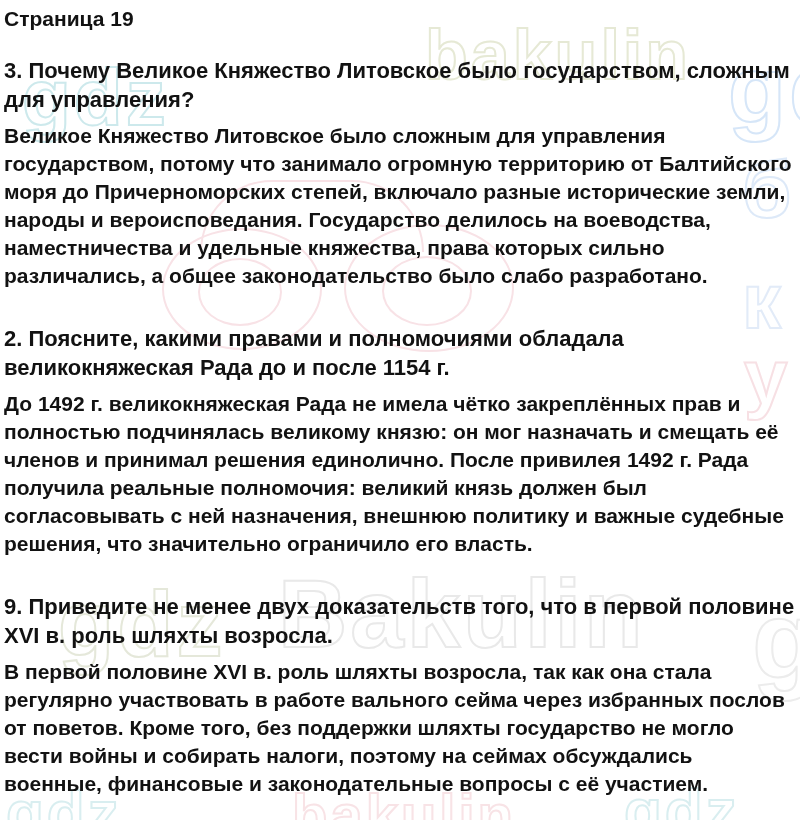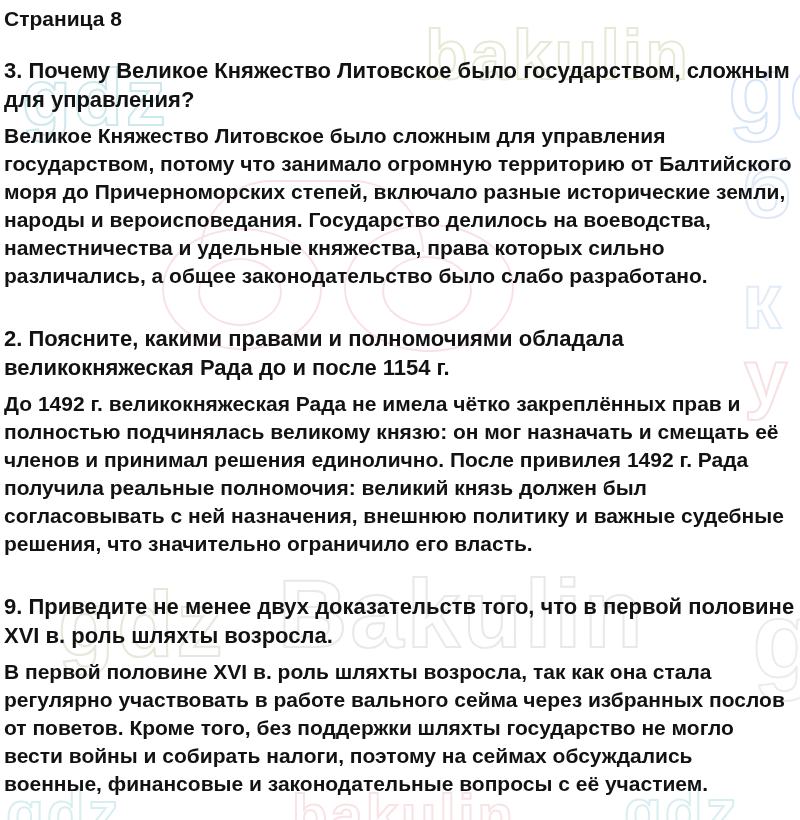--- a/index.html
+++ b/index.html
@@ -107,21 +107,21 @@
   <span class="wm wm-l">gdz</span>
 
   <div class="wm-shape wm-arc-1"></div>
   <div class="wm-shape wm-circle-outer-1"></div>
   <div class="wm-shape wm-circle-inner-1"></div>
   <div class="wm-shape wm-circle-outer-2"></div>
   <div class="wm-shape wm-circle-inner-2"></div>
 </div>
 
 <main class="content">
-  <h1 class="page-title">Страница 8</h1>
+  <h1 class="page-title">Страница 19</h1>
 
   <section class="qa-section">
     <h2 class="question">3. Почему Великое Княжество Литовское было государством, сложным для управления?</h2>
     <p class="answer">Великое Княжество Литовское было сложным для управления государством, потому что занимало огромную территорию от Балтийского моря до Причерноморских степей, включало разные исторические земли, народы и вероисповедания. Государство делилось на воеводства, наместничества и удельные княжества, права которых сильно различались, а общее законодательство было слабо разработано.</p>
   </section>
 
   <section class="qa-section">
     <h2 class="question">2. Поясните, какими правами и полномочиями обладала великокняжеская Рада до и после 1154 г.</h2>
     <p class="answer">До 1492 г. великокняжеская Рада не имела чётко закреплённых прав и полностью подчинялась великому князю: он мог назначать и смещать её членов и принимал решения единолично. После привилея 1492 г. Рада получила реальные полномочия: великий князь должен был согласовывать с ней назначения, внешнюю политику и важные судебные решения, что значительно ограничило его власть.</p>
   </section>

